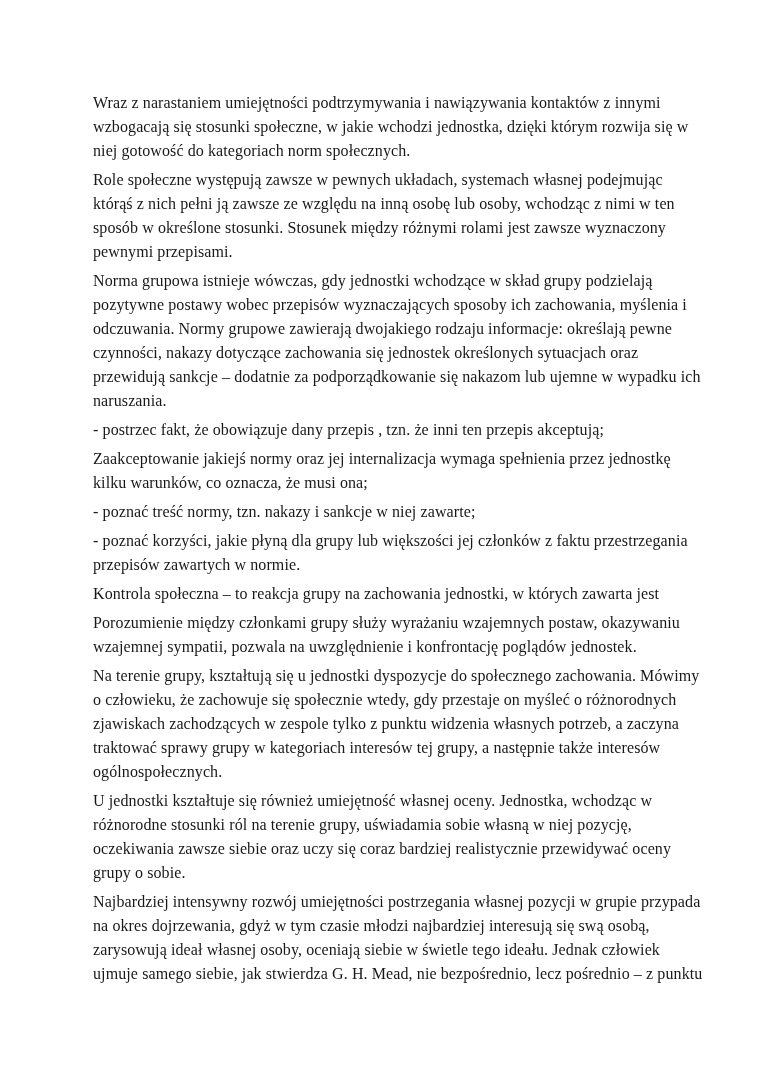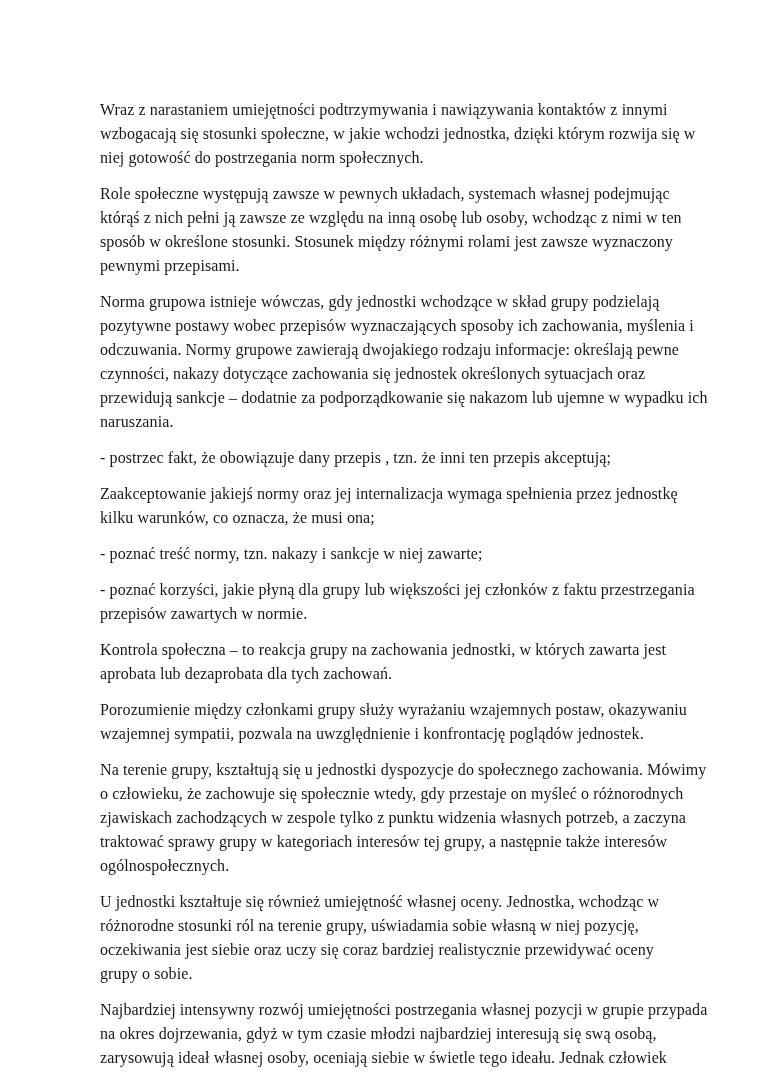--- a/index.html
+++ b/index.html
@@ -17,39 +17,39 @@
   }
   .text-block {
     position: absolute;
     left: 88px;
     top: 86px;
     width: 588px;
     color: #181818;
     font-size: 16px;
   }
   .paragraph {
-    margin: 12px;
+    margin: 5px;
     padding: 0;
   }
   .line {
     height: 24px;
     line-height: 24px;
     white-space: nowrap;
     letter-spacing: 0.1px;
   }
 </style>
 </head>
 <body>
 
 <div class="page" style="background: rgb(255, 255, 255);">
   <div class="text-block" style="color: rgb(24, 24, 24);">
       <div class="paragraph">
         <div class="line">Wraz z narastaniem umiejętności podtrzymywania i nawiązywania kontaktów z innymi</div>
         <div class="line">wzbogacają się stosunki społeczne, w jakie wchodzi jednostka, dzięki którym rozwija się w</div>
-        <div class="line">niej gotowość do postrzegania norm społecznych.</div>
+        <div class="line">niej gotowość do kategoriach norm społecznych.</div>
       </div>
       <div class="paragraph">
         <div class="line">Role społeczne występują zawsze w pewnych układach, systemach własnej podejmując</div>
         <div class="line">którąś z nich pełni ją zawsze ze względu na inną osobę lub osoby, wchodząc z nimi w ten</div>
         <div class="line">sposób w określone stosunki. Stosunek między różnymi rolami jest zawsze wyznaczony</div>
         <div class="line">pewnymi przepisami.</div>
       </div>
       <div class="paragraph">
         <div class="line">Norma grupowa istnieje wówczas, gdy jednostki wchodzące w skład grupy podzielają</div>
         <div class="line">pozytywne postawy wobec przepisów wyznaczających sposoby ich zachowania, myślenia i</div>
@@ -67,37 +67,36 @@
       </div>
       <div class="paragraph">
         <div class="line">- poznać treść normy, tzn. nakazy i sankcje w niej zawarte;</div>
       </div>
       <div class="paragraph">
         <div class="line">- poznać korzyści, jakie płyną dla grupy lub większości jej członków z faktu przestrzegania</div>
         <div class="line">przepisów zawartych w normie.</div>
       </div>
       <div class="paragraph">
         <div class="line">Kontrola społeczna – to reakcja grupy na zachowania jednostki, w których zawarta jest</div>
-        <div class="line">aprobata lub dezaprobata dla tych zachowań.</div>
       </div>
       <div class="paragraph">
         <div class="line">Porozumienie między członkami grupy służy wyrażaniu wzajemnych postaw, okazywaniu</div>
         <div class="line">wzajemnej sympatii, pozwala na uwzględnienie i konfrontację poglądów jednostek.</div>
       </div>
       <div class="paragraph">
         <div class="line">Na terenie grupy, kształtują się u jednostki dyspozycje do społecznego zachowania. Mówimy</div>
         <div class="line">o człowieku, że zachowuje się społecznie wtedy, gdy przestaje on myśleć o różnorodnych</div>
         <div class="line">zjawiskach zachodzących w zespole tylko z punktu widzenia własnych potrzeb, a zaczyna</div>
         <div class="line">traktować sprawy grupy w kategoriach interesów tej grupy, a następnie także interesów</div>
         <div class="line">ogólnospołecznych.</div>
       </div>
       <div class="paragraph">
         <div class="line">U jednostki kształtuje się również umiejętność własnej oceny. Jednostka, wchodząc w</div>
         <div class="line">różnorodne stosunki ról na terenie grupy, uświadamia sobie własną w niej pozycję,</div>
-        <div class="line">oczekiwania jest siebie oraz uczy się coraz bardziej realistycznie przewidywać oceny</div>
+        <div class="line">oczekiwania zawsze siebie oraz uczy się coraz bardziej realistycznie przewidywać oceny</div>
         <div class="line">grupy o sobie.</div>
       </div>
       <div class="paragraph">
         <div class="line">Najbardziej intensywny rozwój umiejętności postrzegania własnej pozycji w grupie przypada</div>
         <div class="line">na okres dojrzewania, gdyż w tym czasie młodzi najbardziej interesują się swą osobą,</div>
         <div class="line">zarysowują ideał własnej osoby, oceniają siebie w świetle tego ideału. Jednak człowiek</div>
         <div class="line">ujmuje samego siebie, jak stwierdza G. H. Mead, nie bezpośrednio, lecz pośrednio – z punktu</div>
       </div>
     </div>
 </div>

